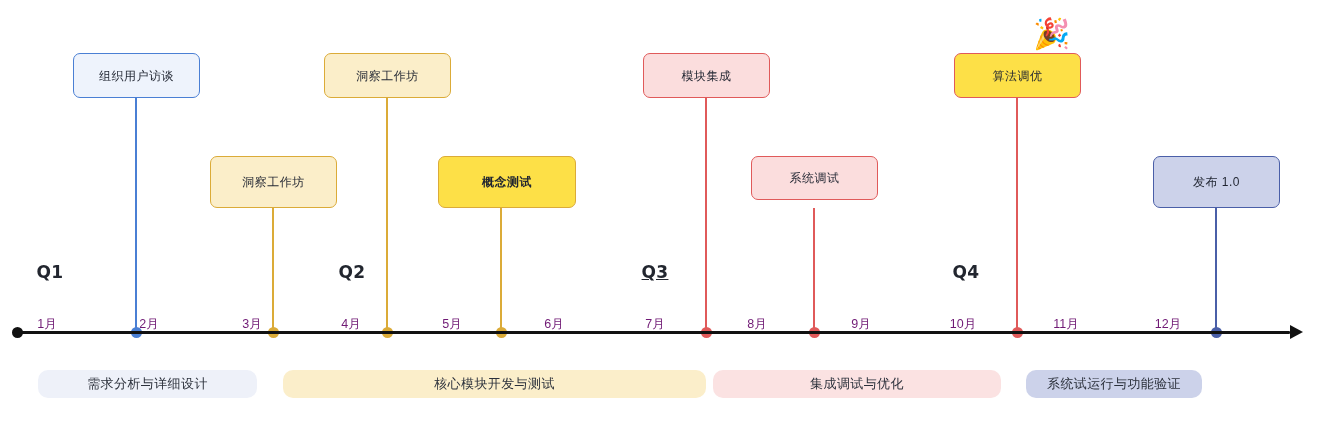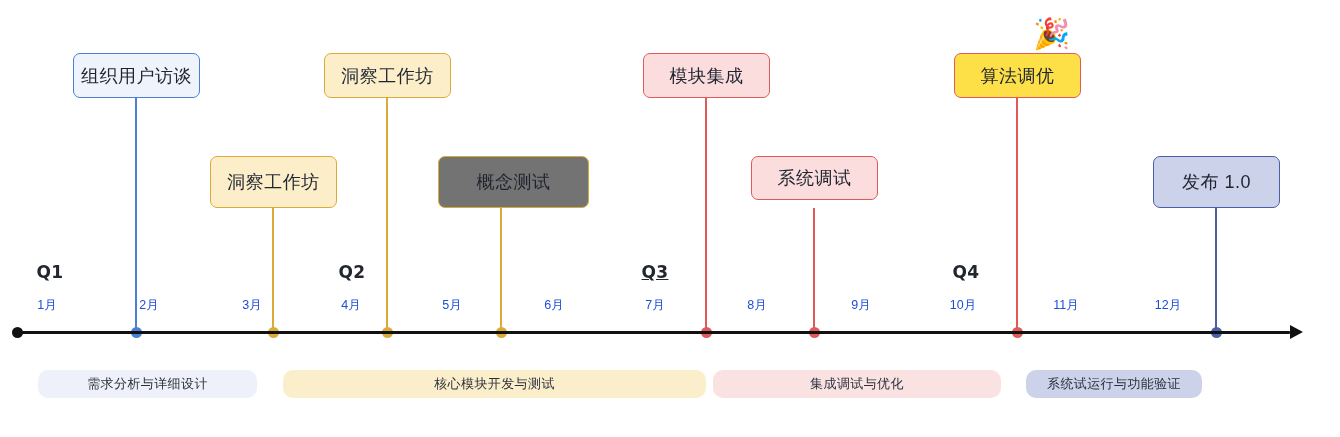--- a/index.html
+++ b/index.html
@@ -22,21 +22,21 @@
   
   .milestone {
     position: absolute;
     box-sizing: border-box;
     display: flex;
     align-items: center;
     justify-content: center;
     border-radius: 7px;
     border-width: 1.6px;
     border-style: solid;
-    font-size: 18px;
+    font-size: 12px;
     letter-spacing: 0.5px;
     color: #1f2430;
     white-space: nowrap;
   }
   .milestone .m-label {
     display: block;
     line-height: 1;
   }
 
   
@@ -82,23 +82,24 @@
     font-size: 17px;
     font-weight: 700;
     color: #22262f;
     transform: translateX(-50%);
     white-space: nowrap;
     letter-spacing: 0.3px;
   }
   .month-label {
     position: absolute;
     font-size: 12.5px;
-    color: #1d4ed8;
+    color: #701a75;
     transform: translateX(-50%);
     white-space: nowrap;
+    margin-top: 19px;
   }
 
   
   .phase-bar {
     position: absolute;
     box-sizing: border-box;
     display: flex;
     align-items: center;
     justify-content: center;
     border-radius: 10px;
@@ -132,21 +133,21 @@
       <div class="milestone" style="left: 210px; top: 156px; width: 127px; height: 52px; background: rgb(251, 238, 201); border-color: rgb(219, 171, 56);">
         <span class="m-label">洞察工作坊</span>
       </div>
       <div class="stem" style="left: 386.2px; top: 98px; height: 234px; background: rgb(219, 171, 56);"></div>
       <div class="node-dot" style="left: 381.5px; top: 326.5px; background: rgb(219, 171, 56);"></div>
       <div class="milestone" style="left: 324px; top: 53px; width: 127px; height: 45px; background: rgb(251, 238, 201); border-color: rgb(219, 171, 56);">
         <span class="m-label">洞察工作坊</span>
       </div>
       <div class="stem" style="left: 500.2px; top: 208px; height: 124px; background: rgb(219, 171, 56);"></div>
       <div class="node-dot" style="left: 495.5px; top: 326.5px; background: rgb(219, 171, 56);"></div>
-      <div class="milestone" style="left: 438px; top: 156px; width: 151px; height: 52px; background: #737373; border-color: rgb(219, 171, 56);">
+      <div class="milestone" style="left: 438px; top: 156px; width: 138px; height: 52px; background: #fde047; border-color: rgb(219, 171, 56); font-weight: bold;">
         <span class="m-label">概念测试</span>
       </div>
       <div class="stem" style="left: 705.2px; top: 98px; height: 234px; background: rgb(224, 90, 90);"></div>
       <div class="node-dot" style="left: 700.5px; top: 326.5px; background: rgb(224, 90, 90);"></div>
       <div class="milestone" style="left: 643px; top: 53px; width: 127px; height: 45px; background: rgb(251, 221, 221); border-color: rgb(224, 90, 90);">
         <span class="m-label">模块集成</span>
       </div>
       <div class="stem" style="left: 813.2px; top: 208px; height: 124px; background: rgb(224, 90, 90);"></div>
       <div class="node-dot" style="left: 808.5px; top: 326.5px; background: rgb(224, 90, 90);"></div>
       <div class="milestone" style="left: 751px; top: 156px; width: 127px; height: 44px; background: rgb(251, 221, 221); border-color: rgb(224, 90, 90);">

